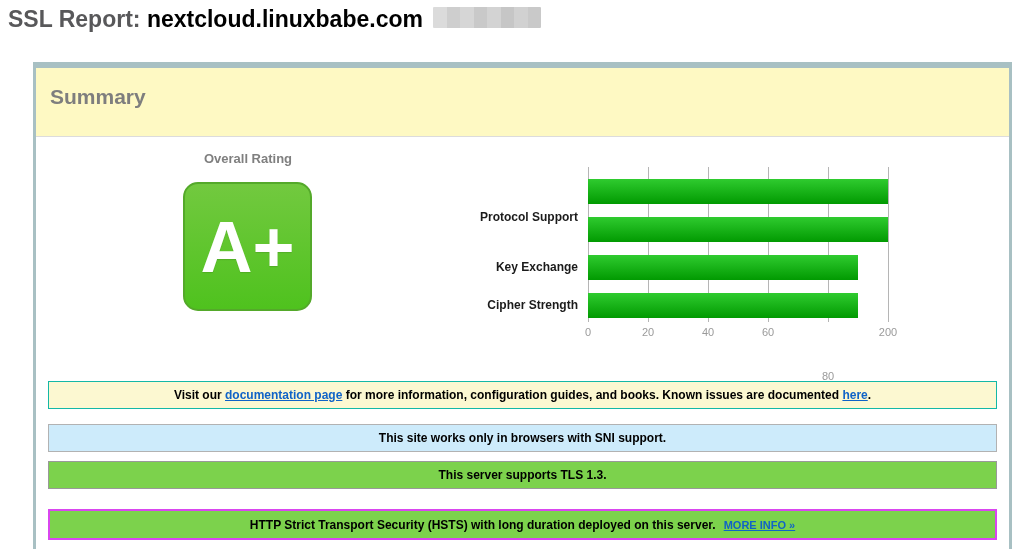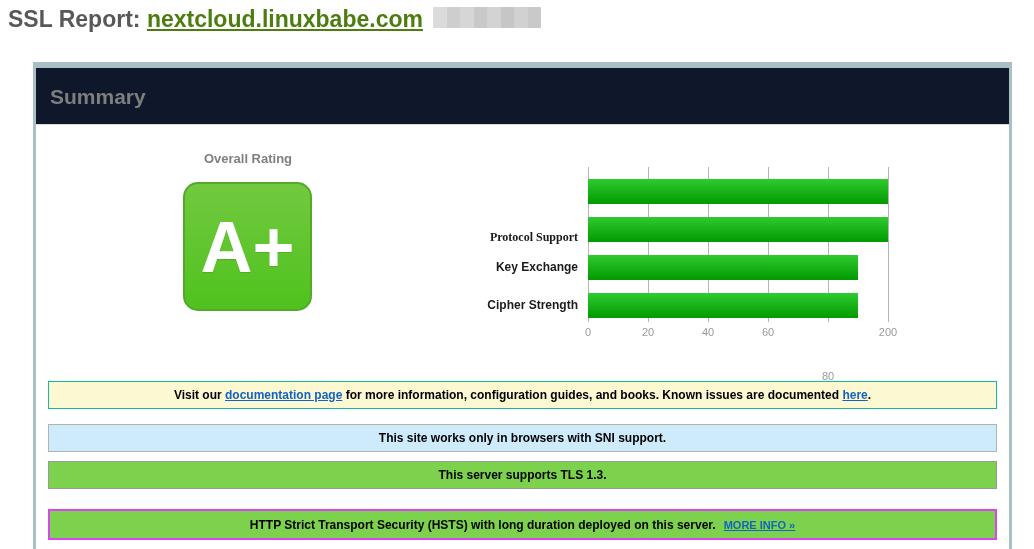--- a/index.html
+++ b/index.html
@@ -2,30 +2,30 @@
 <html><head>
 <meta charset="utf-8">
 <style>
   * { margin:0; padding:0; box-sizing:border-box; }
   html,body { background:#ffffff; }
   body { font-family:"Liberation Sans", sans-serif; }
   #stage { position:relative; width:1034px; height:549px; background:#ffffff; overflow:hidden; }
 
   
   .page-title { position:absolute; left:8px; top:6px; font-size:23px; font-weight:bold; color:#58585a; white-space:nowrap; }
-  .page-title a { color:#4d7c0f; text-decoration:underline; cursor:pointer; }
+  .page-title a { color:#000000; cursor:pointer; }
   .redacted { display:inline-block; width:108px; height:21px; margin-left:10px; vertical-align:-1px; border-radius:1px;
     background:linear-gradient(90deg,
       #dbdbdb 0 13%, #cecece 13% 25%, #d6d6d6 25% 38%, #c9c9c9 38% 50%,
       #d3d3d3 50% 63%, #c6c6c6 63% 75%, #d1d1d1 75% 88%, #c9c9c9 88% 100%); }
 
   
   .panel { position:absolute; left:33px; top:62px; width:979px; height:487px; background:#ffffff;
     border:3px solid #a8c0c3; border-top-width:6px; border-bottom:none; }
-  .panel-header { height:57px; line-height:57px; background:#0f172a; border-bottom:1px solid #dcdcdc;
+  .panel-header { height:69px; line-height:57px; background:#fef9c3; border-bottom:1px solid #dcdcdc;
     padding-left:14px; font-size:21px; font-weight:bold; color:#7e7e7e; }
 
   
   .overall-label { position:absolute; left:112px; top:83px; width:200px; text-align:center;
     font-size:13px; font-weight:bold; color:#7f7f7f; }
   .grade-badge { position:absolute; left:147px; top:114px; width:129px; height:129px;
     border:2px solid #54a92a; border-radius:15px;
     display:flex; align-items:center; justify-content:center; }
   .grade-text { font-size:72px; font-weight:bold; color:#ffffff; line-height:1; text-shadow:0 1px 1px rgba(0,0,0,0.12); }
 
@@ -72,21 +72,21 @@
         <div class="tick-label" style="left: 200px;">20</div>
         <div class="gridline" style="left: 280px;"></div>
         <div class="tick-label" style="left: 260px;">40</div>
         <div class="gridline" style="left: 340px;"></div>
         <div class="tick-label" style="left: 320px;">60</div>
         <div class="gridline" style="left: 400px;"></div>
         <div class="tick-label" style="left: 380px; margin-top: 44px;">80</div>
         <div class="gridline" style="left: 460px;"></div>
         <div class="tick-label" style="left: 440px;">200</div>
         <div class="bar" style="top: 12px; left: 160px; width: 300px; height: 25px; background: linear-gradient(rgb(47, 203, 47), rgb(1, 154, 1));"></div>
-        <div class="cat-label" style="top: 58px; font-family: Liberation Serif, serif;">Protocol Support</div>
+        <div class="cat-label" style="top: 38px;">Protocol Support</div>
         <div class="bar" style="top: 50px; left: 160px; width: 300px; height: 25px; background: linear-gradient(rgb(47, 203, 47), rgb(1, 154, 1));"></div>
         <div class="cat-label" style="top: 88px;">Key Exchange</div>
         <div class="bar" style="top: 88px; left: 160px; width: 270px; height: 25px; background: linear-gradient(rgb(47, 203, 47), rgb(1, 154, 1));"></div>
         <div class="cat-label" style="top: 126px;">Cipher Strength</div>
         <div class="bar" style="top: 126px; left: 160px; width: 270px; height: 25px; background: linear-gradient(rgb(47, 203, 47), rgb(1, 154, 1));"></div>
       </div>
 
     <div class="banner banner-yellow">
       <span>Visit our </span><a class="lnk">documentation page</a><span> for more information, configuration guides, and books. Known issues are documented </span><a class="lnk">here</a><span>.</span>
     </div>

